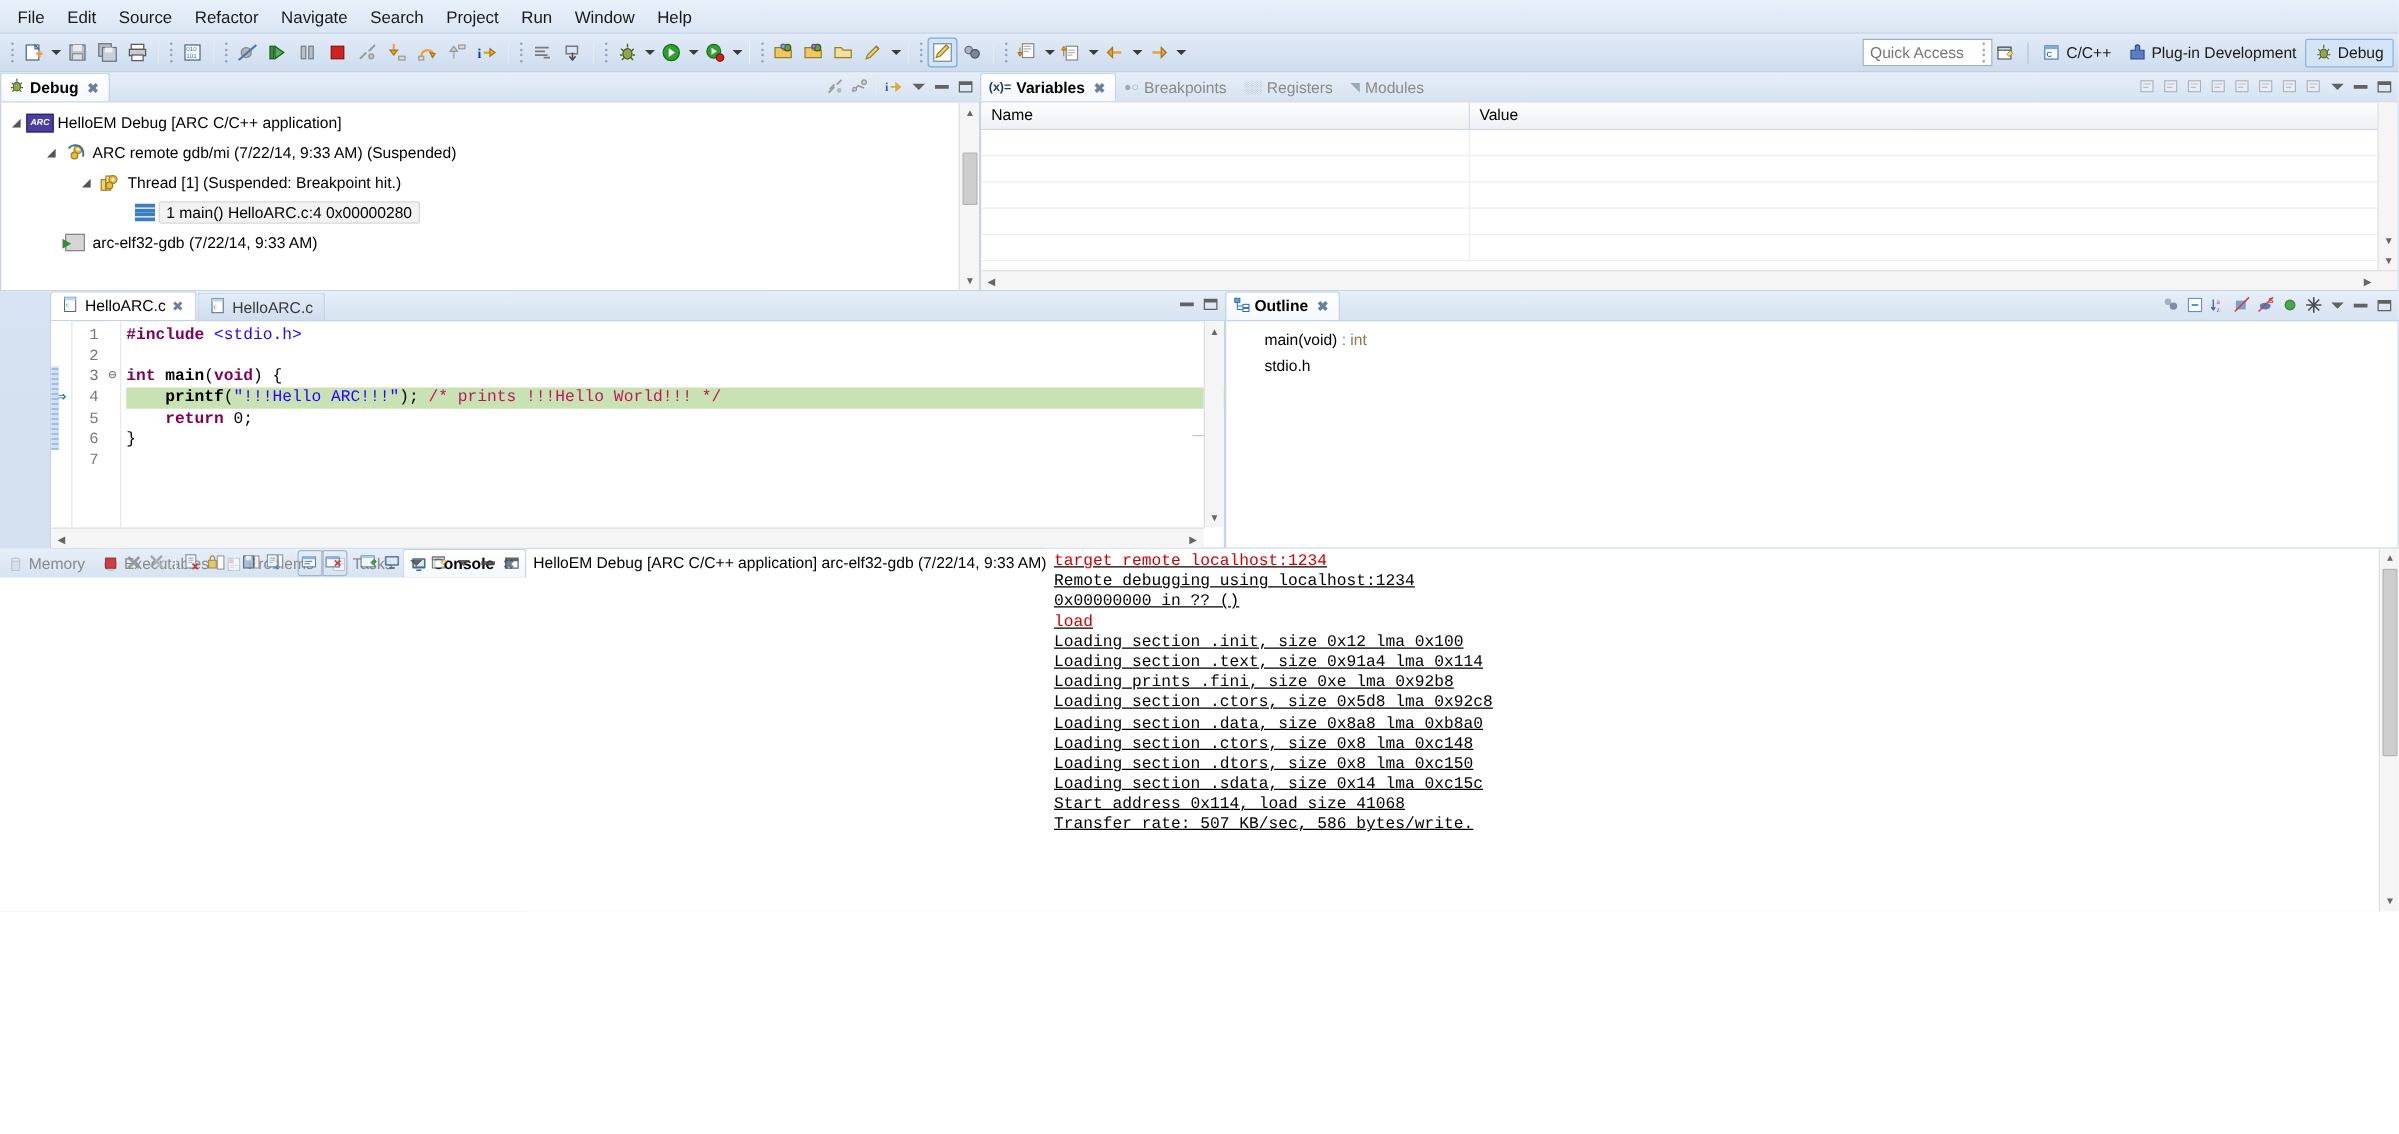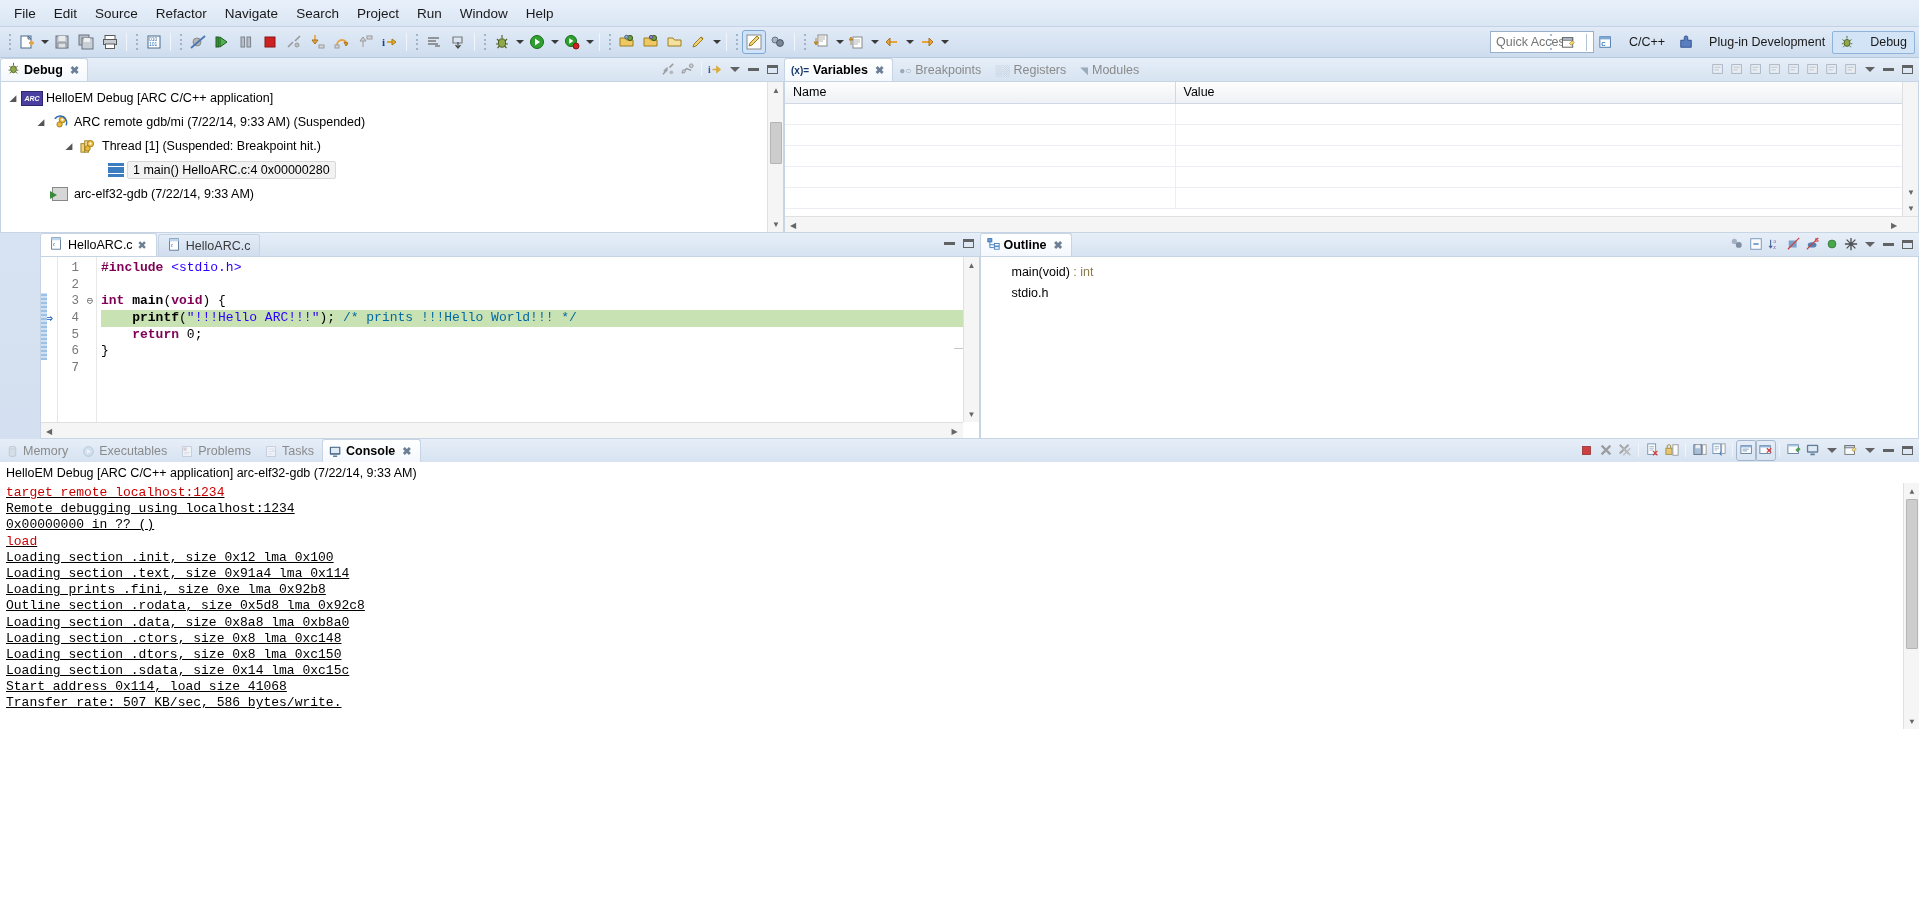--- a/index.html
+++ b/index.html
@@ -33,30 +33,30 @@
   .tb-arrow::after { content:""; border-left:4px solid transparent; border-right:4px solid transparent;
                      border-top:4px solid #3a3a3a; }
   .tb-dots { width: 5px; height: 20px; display:flex; flex-direction:column; justify-content:space-evenly;
              align-items:center; margin: 0 3px; }
   .tb-dots i { width:2px;height:2px;background:#8ea3bb;border-radius:50%; display:block;}
 
   .quick-access { position:absolute; right: 325px; top: 4px;
                   width: 104px; height: 22px; background:#fff; border:1px solid #9ab0c8;
                   font-size: 12.5px; color:#7b7b7b; padding: 3px 5px; }
   .persp-area { position:absolute; right: 4px; top: 3px; display:flex; align-items:center; height:24px; }
-  .persp-btn { display:flex; align-items:center; gap:16px; padding: 2px 7px; height: 23px;
+  .persp-btn { display:flex; align-items:center; gap:4px; padding: 2px 7px; height: 23px;
                font-size: 12.5px; color:#1a1a1a; white-space: nowrap; }
   .persp-btn.active { background:#d3e4f7; border:1px solid #8fb3d9; border-radius:2px; }
   .persp-sep { width:1px; height:17px; background:#b4c4d7; margin:0 5px; }
 
   
   .body-wrap { flex:1; display:flex; flex-direction:column; padding: 0 0 0 0; }
   .row-top { height: 175px; display:flex; }
   .row-mid { height: 206px; display:flex;margin-left:40px; }
-  .row-bot { flex:1; display:flex; flex-direction:column; background:#fff; }
+  .row-bot { flex:1; display:flex; flex-direction:row; background:#fff; }
 
   
   .view { display:flex; flex-direction:column; background:#fff; }
   .view-tabs { height: 23px; display:flex; align-items:flex-end; position:relative;
                background: linear-gradient(#e6eef8,#d7e3f1); }
   .vtab { display:flex; align-items:center; gap:4px; height:22px; padding:0 8px 0 6px;
           font-size:12.5px; color:#8a8a8a; white-space:nowrap; }
   .vtab.active { background:#fff; color:#000; font-weight:bold;
                  border:1px solid #c6d4e4; border-bottom:none;
                  border-radius:3px 3px 0 0; height:23px;
@@ -120,21 +120,21 @@
                 background:#fff; }
   .fold { width:13px; background:#fff; border-right:1px solid #e8e8e8; color:#6e6e6e;
           font-family:"Liberation Mono", monospace; font-size:11px; }
   .code { flex:1; font-family:"Liberation Mono", monospace; font-size:13px;
           white-space:pre; padding-left:4px; position:relative; }
   .cline { height:16.7px; line-height:16.7px; }
   .cline.hl { background:#c9e2b3; }
   .kw   { color:#7f0055; font-weight:bold; }
   .pp   { color:#7f0055; font-weight:bold; }
   .str  { color:#2a00ff; }
-  .cmt  { color:#0369a1; }
+  .cmt  { color:#be185d; }
   .hdr  { color:#2a00ff; }
 
   
   .otree { padding:4px 0 0 0; font-size:12.5px; }
   .onode { display:flex; align-items:center; height:21px; padding-left:24px; gap:7px; }
   .oico-h { width:11px;height:11px;background:#2f6fb5; position:relative; border-radius:1px;}
   .oico-h::after{content:"";position:absolute;right:0;bottom:0;width:5px;height:5px;background:#fff;}
   .oico-d { width:9px;height:9px;border-radius:50%;background:#2e8b2e; }
   .otype { color:#8a7a4a; }
 
@@ -1013,21 +1013,21 @@
       <div class="console-head">HelloEM Debug [ARC C/C++ application] arc-elf32-gdb (7/22/14, 9:33 AM)</div>
       <div class="console-out">
         <div id="conlines">
             <div class="coline c-red">target remote localhost:1234</div>
             <div class="coline c-blk">Remote debugging using localhost:1234</div>
             <div class="coline c-blk">0x00000000 in ?? ()</div>
             <div class="coline c-red">load</div>
             <div class="coline c-blk">Loading section .init, size 0x12 lma 0x100</div>
             <div class="coline c-blk">Loading section .text, size 0x91a4 lma 0x114</div>
             <div class="coline c-blk">Loading prints .fini, size 0xe lma 0x92b8</div>
-            <div class="coline c-blk">Outline section .rodata, size 0x5d8 lma 0x92c8</div>
+            <div class="coline c-blk">Loading section .ctors, size 0x5d8 lma 0x92c8</div>
             <div class="coline c-blk">Loading section .data, size 0x8a8 lma 0xb8a0</div>
             <div class="coline c-blk">Loading section .ctors, size 0x8 lma 0xc148</div>
             <div class="coline c-blk">Loading section .dtors, size 0x8 lma 0xc150</div>
             <div class="coline c-blk">Loading section .sdata, size 0x14 lma 0xc15c</div>
             <div class="coline c-blk">Start address 0x114, load size 41068</div>
             <div class="coline c-blk">Transfer rate: 507 KB/sec, 586 bytes/write.</div>
           </div>
         <div class="sb-v">
           <div class="sb-btn">▲</div>
           <div class="sb-thumb" style="top:16px;left:2px;width:12px;height:150px;"></div>

